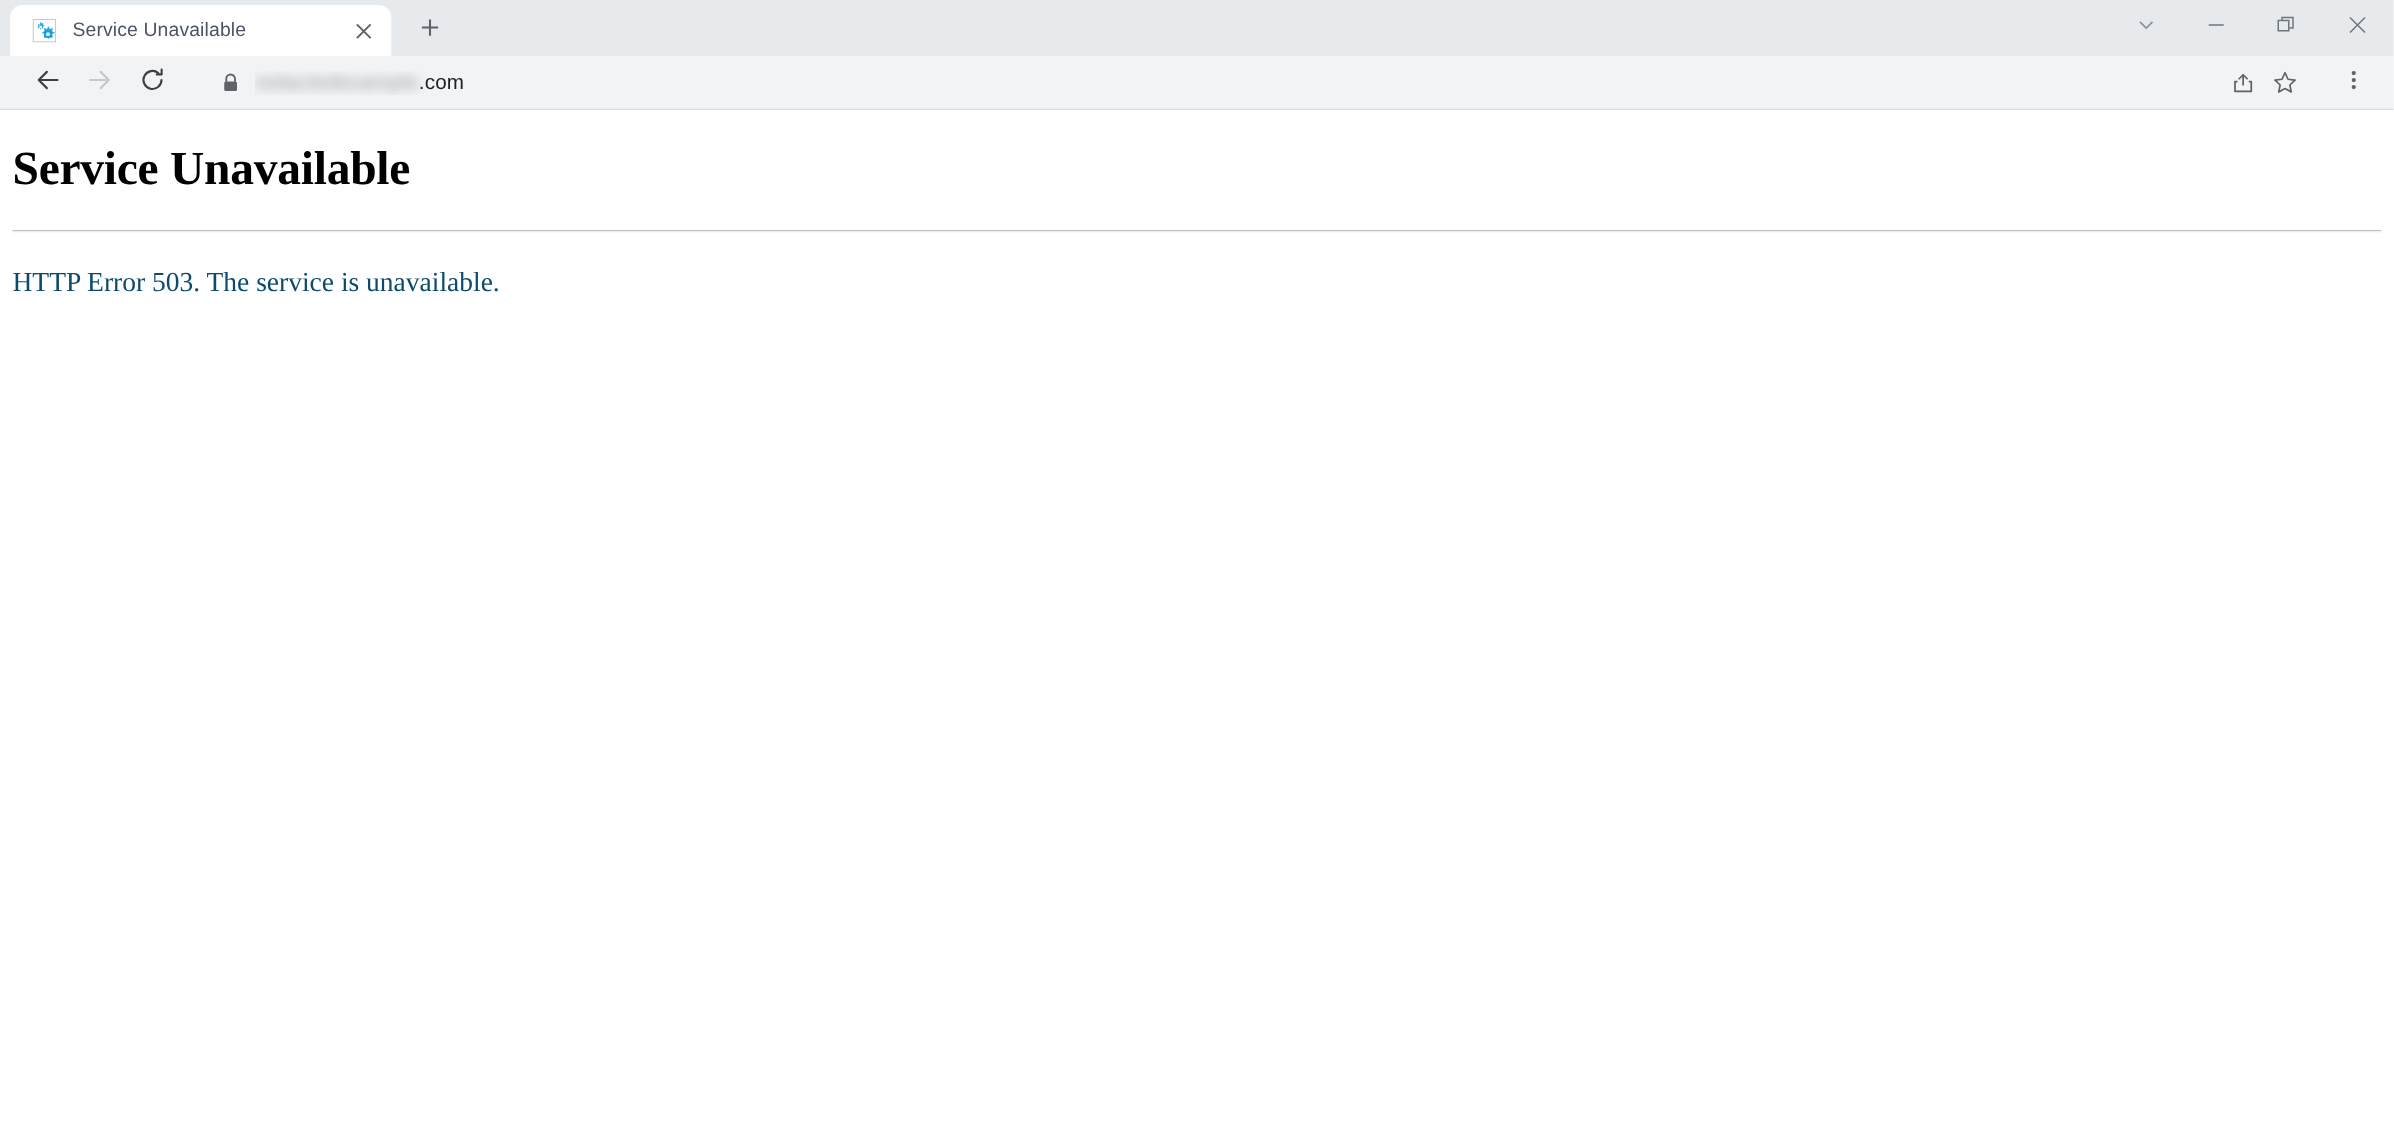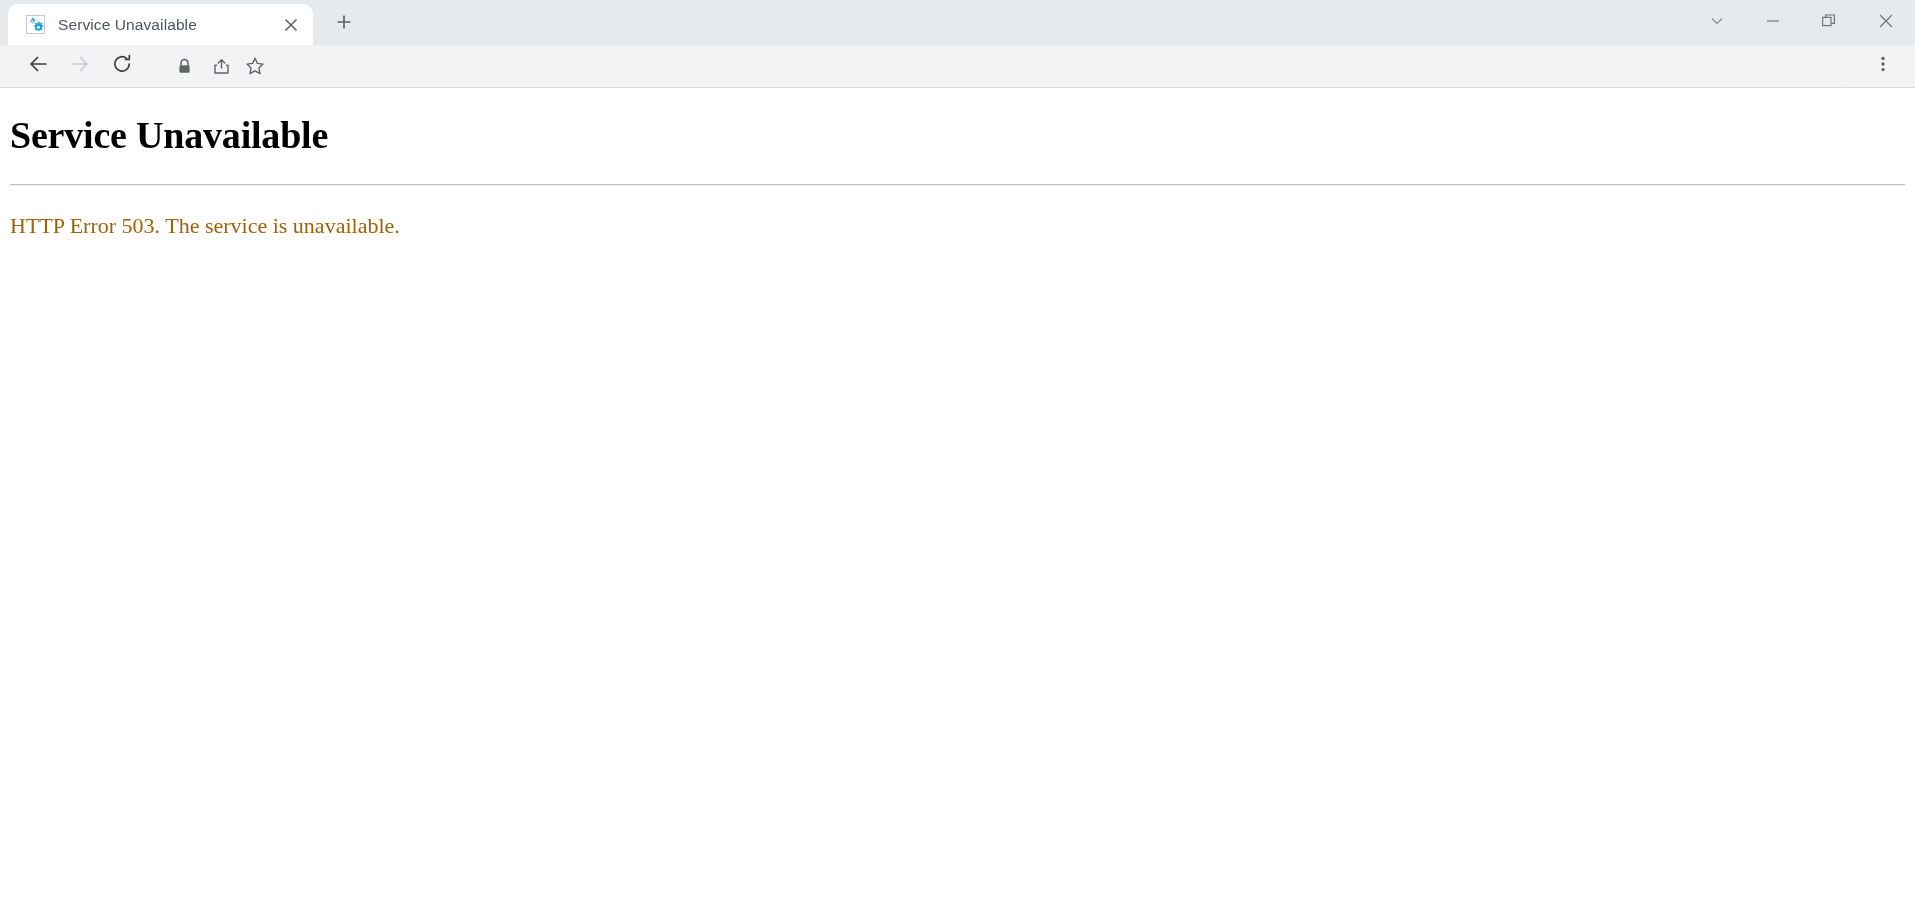--- a/index.html
+++ b/index.html
@@ -211,21 +211,21 @@
     border: 0;
     border-top: 1px solid #bfbfbf;
     border-bottom: 1px solid #f2f2f2;
     margin: 26px 10px 0 10px;
     height: 0;
   }
 
   .err-body {
     font-family: "Liberation Serif", "DejaVu Serif", serif;
     font-size: 22px;
-    color: #a16207;
+    color: #0c4a6e;
     margin: 26px 0 0 10px;
     line-height: 1.25;
   }
 </style>
 </head>
 <body>
 
 <div class="tabstrip">
 
   <div class="tab">
@@ -319,20 +319,24 @@
     </span>
   </div>
 
   <div class="omnibox">
     <span class="omnibox-lock">
       <svg width="15" height="17" viewBox="0 0 15 17" aria-hidden="true">
         <path d="M4 7.3 L4 5.1 A3.5 3.5 0 0 1 11 5.1 L11 7.3" stroke="#5f6368" stroke-width="1.5" fill="none"></path>
         <rect x="2.4" y="7.2" width="10.2" height="7.6" rx="1.2" fill="#5f6368"></rect>
       </svg>
     </span>
+    <span class="omnibox-url">
+      <span class="url-redacted">redactedexample</span>
+        <span class="url-tld">.com</span>
+    </span>
     <span class="omnibox-action">
       <svg width="19" height="19" viewBox="0 0 19 19" aria-hidden="true">
         <path d="M5 8.2 L3 8.2 L3 16 L16 16 L16 8.2 L14 8.2" stroke="#5f6368" stroke-width="1.4" fill="none" stroke-linejoin="round"></path>
         <path d="M9.5 11.4 L9.5 3.2" stroke="#5f6368" stroke-width="1.4" fill="none"></path>
         <path d="M6.3 6 L9.5 2.8 L12.7 6" stroke="#5f6368" stroke-width="1.4" fill="none" stroke-linejoin="round" stroke-linecap="round"></path>
       </svg>
     </span>
     <span class="omnibox-action">
       <svg width="20" height="20" viewBox="0 0 20 20" aria-hidden="true">
         <path d="M10 2.2 L12.4 7.4 L18 8.1 L13.9 12 L15 17.6 L10 14.8 L5 17.6 L6.1 12 L2 8.1 L7.6 7.4 Z" stroke="#5f6368" stroke-width="1.35" fill="none" stroke-linejoin="round"></path>

